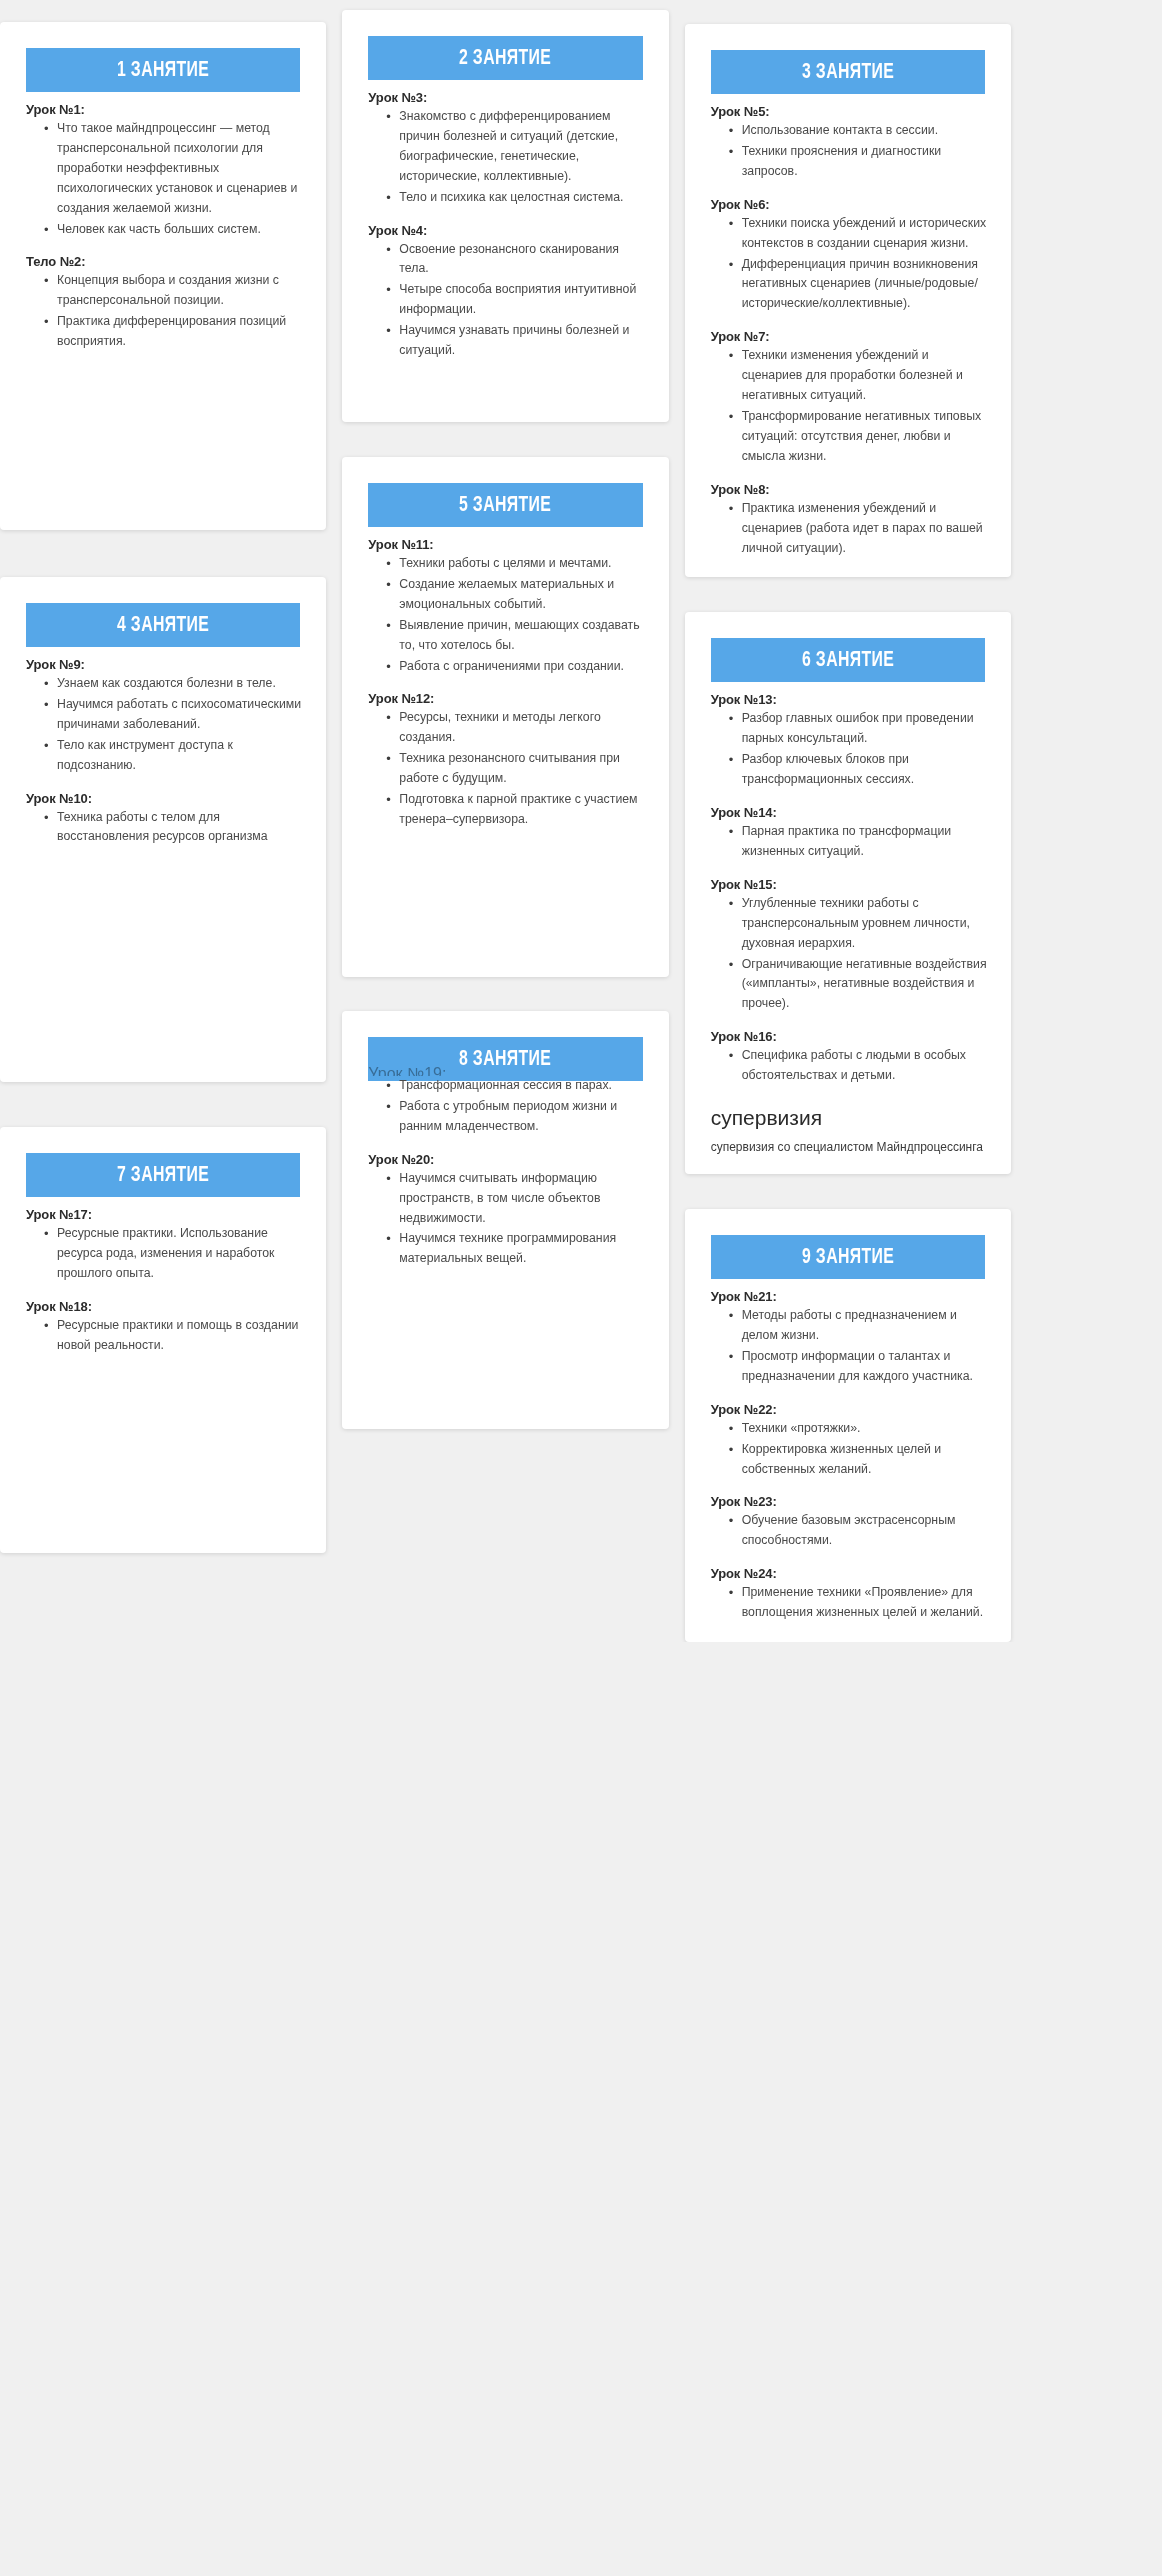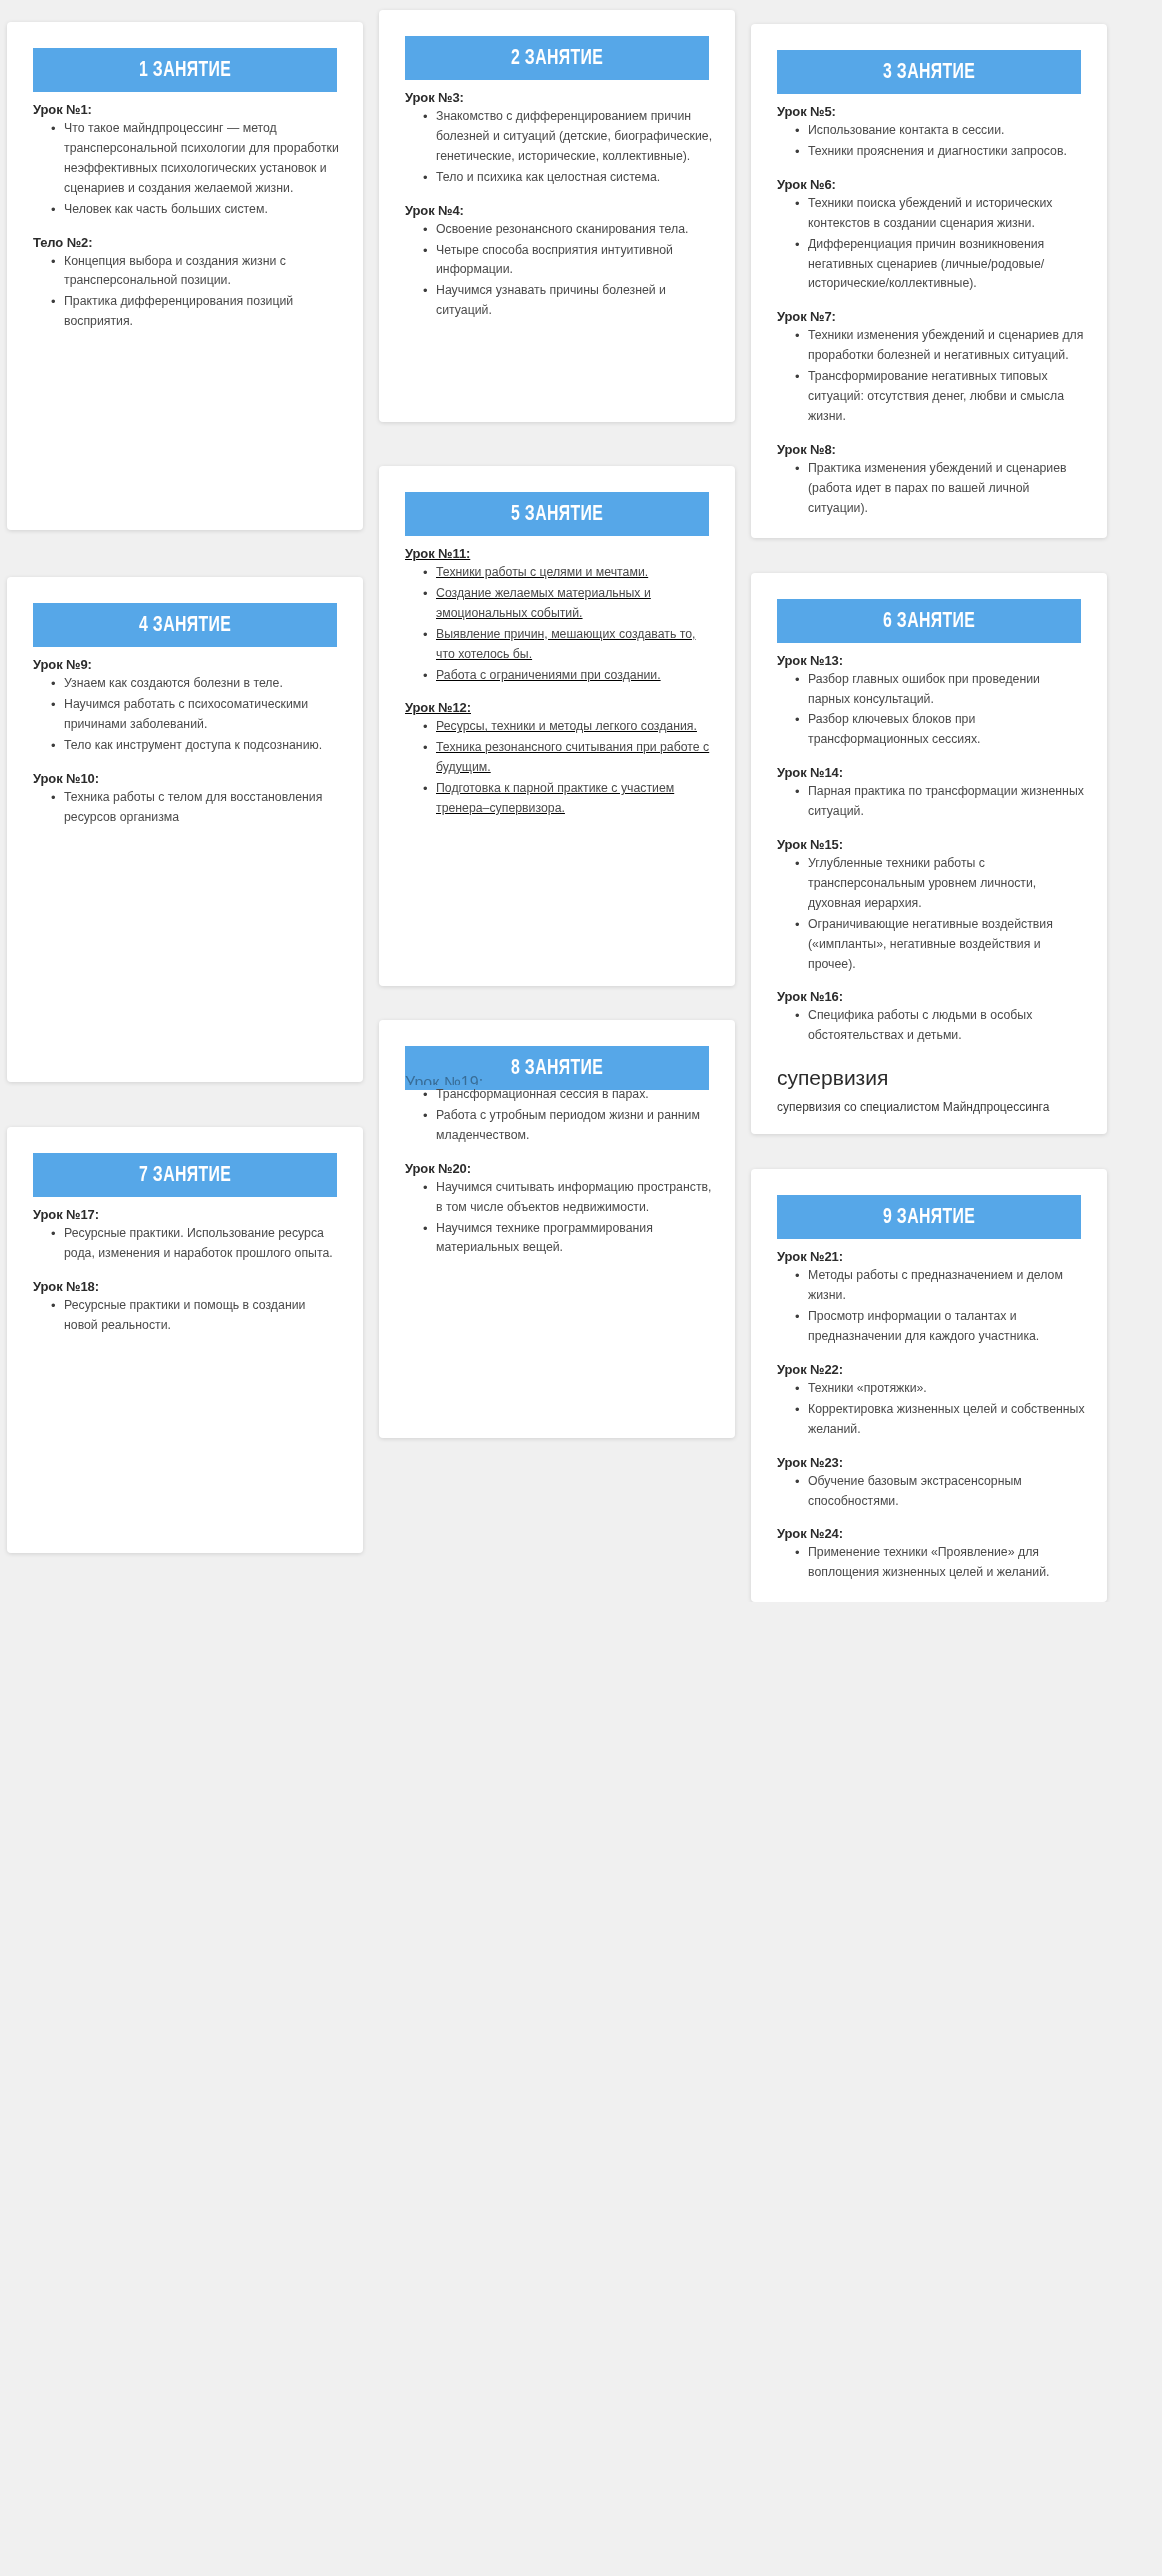--- a/index.html
+++ b/index.html
@@ -4,27 +4,27 @@
 <style>
   * { box-sizing: border-box; margin: 0; padding: 0; }
   html, body {
     width: 1163px;
     background: #f0f0f0;
     font-family: "Liberation Sans", "DejaVu Sans", sans-serif;
   }
   body { padding: 0; }
 
   .grid {
-    width: 1114px;
+    width: 1011px;
     display: grid;
     grid-template-columns: repeat(3, 1fr);
     column-gap: 16px;
     row-gap: 0;
     align-items: start;
-    padding: 0 7px;
+    padding: 0 0;
   }
 
   .col { display: flex; flex-direction: column; }
 
   .card {
     background: #ffffff;
     border-radius: 4px;
     box-shadow: 0 1px 4px rgba(0,0,0,0.13);
     position: relative;
     padding: 0 0 18px 0;
@@ -92,21 +92,21 @@
     font-size: 12px;
     line-height: 1.5;
     color: #3a3a3a;
   }
 
   
   .r1c1 { margin-top: 22px; }
   .r1c2 { margin-top: 10px; }
   .r1c3 { margin-top: 24px; }
   .r2c1 { margin-top: 47px; }
-  .r2c2 { margin-top: 44px; text-decoration: underline; }
+  .r2c2 { margin-top: 35px; }
   .r2c3 { margin-top: 35px; }
   .r3c1 { margin-top: 45px; }
   .r3c2 { margin-top: 34px; }
   .r3c3 { margin-top: 35px; }
 
   .c1-h1 { min-height: 508px; }
   .c2-h1 { min-height: 412px; }
   .c3-h1 { min-height: 508px; }
   .c1-h2 { min-height: 505px; }
   .c2-h2 { min-height: 520px; }

